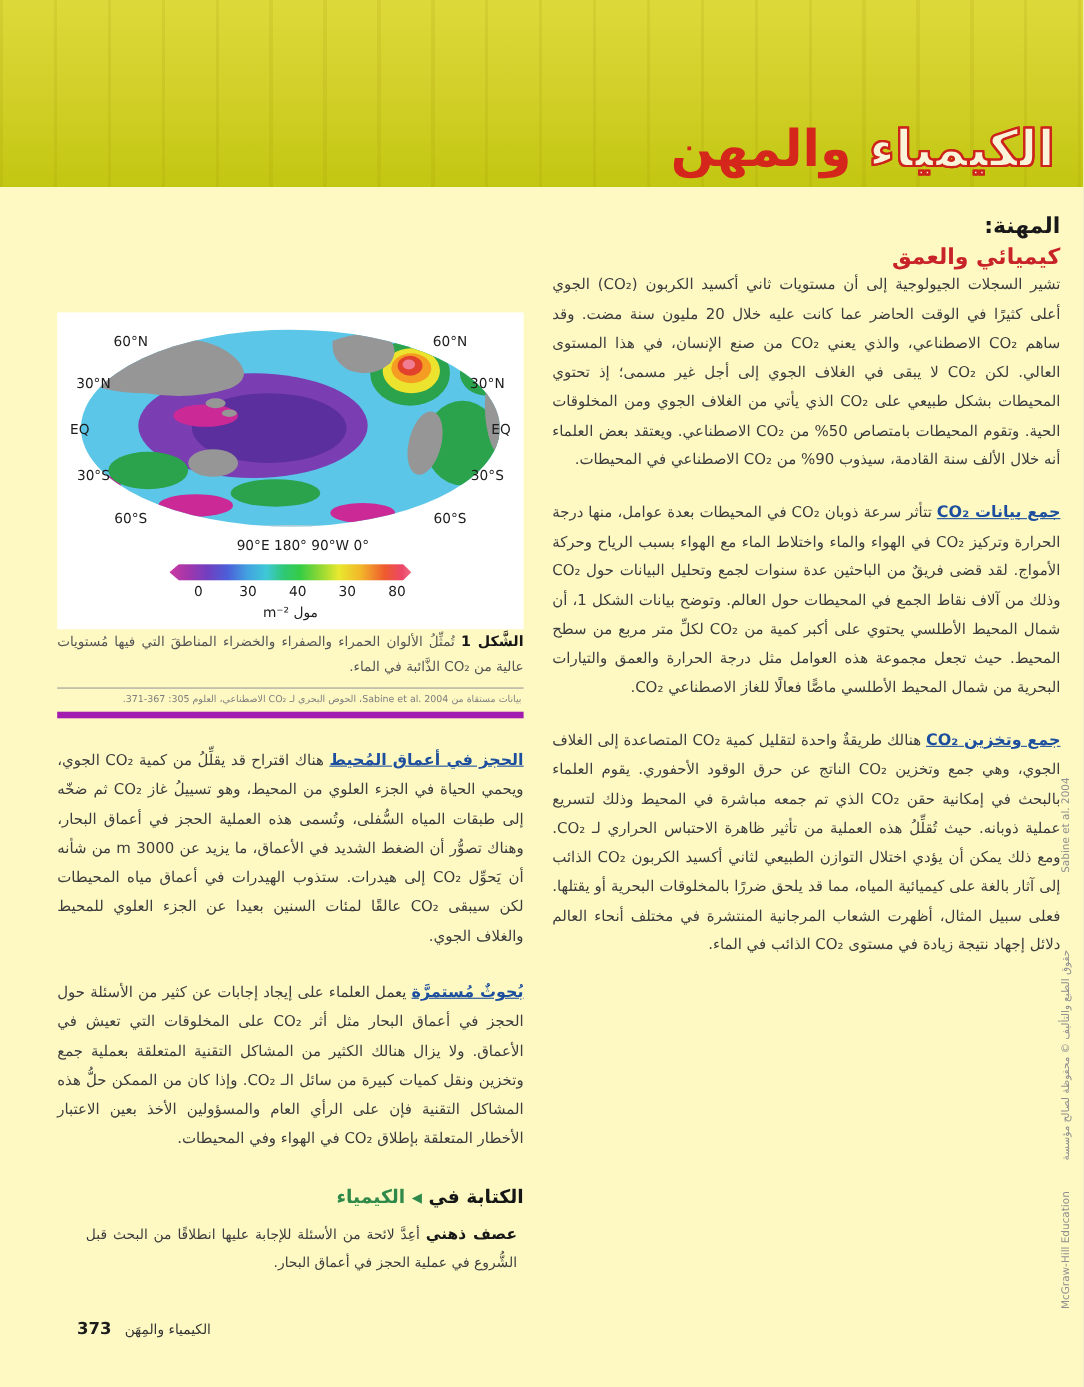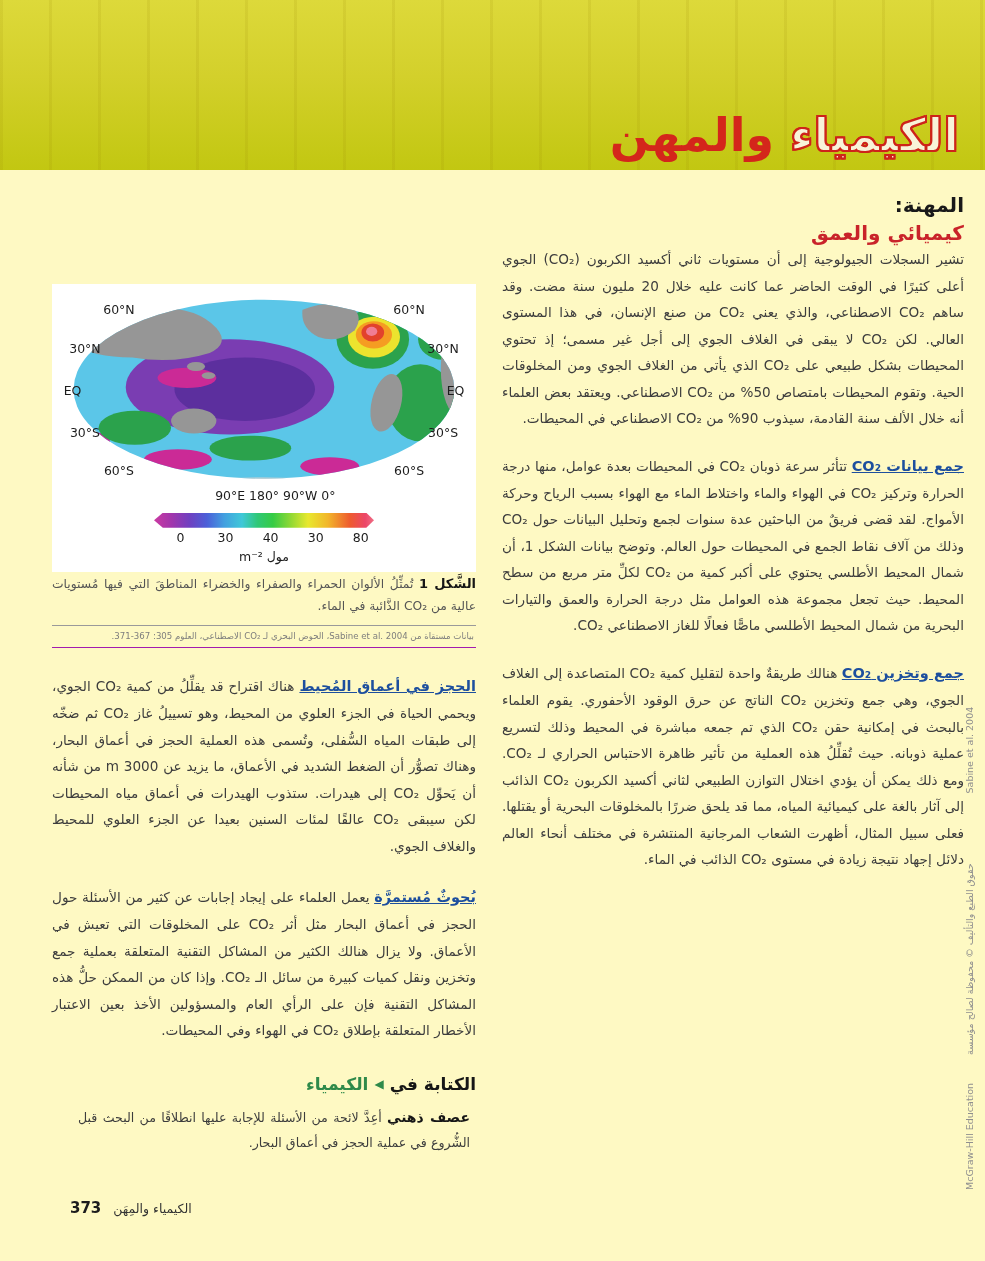--- a/index.html
+++ b/index.html
@@ -62,21 +62,21 @@
       #f2b62a 79%,#ee5b2e 89%,#ec4668 96%,#ef6f85 100%);
     clip-path:polygon(0 50%,4% 0,96.5% 0,100% 50%,96.5% 100%,4% 100%);
   }
   .scale-ticks{position:relative;height:18px;margin-top:2px;font-size:12.5px;color:#1c1c1c;}
   .scale-ticks span{position:absolute;transform:translateX(-50%);}
   .scale-unit{text-align:center;font-size:12.5px;color:#1c1c1c;direction:rtl;margin-top:1px;}
   .fig-caption{margin-top:1px;font-size:12.3px;color:#555;line-height:1.75;text-align:justify;}
   .fig-caption .cap-label{color:#161616;font-weight:800;font-size:13px;}
   .fig-src{
     margin-top:8px;padding:4px 2px;
-    border-top:1px solid #9a9a9a;border-bottom:1px solid #a21caf;
+    border-top:1px solid #9a9a9a;border-bottom:6px solid #a21caf;
     font-size:8.6px;color:#7d7d7d;line-height:1.5;
   }
   
   .sec{margin-top:24px;}
   
   .writing-head{margin-top:30px;font-size:17px;font-weight:800;color:#161616;display:flex;align-items:center;gap:6px;}
   .writing-head .tri{color:#2f8a4a;font-size:12px;line-height:1;}
   .writing-head .green{color:#2f8a4a;}
   .writing-body{font-size:12.6px;line-height:1.9;color:#3d3d3d;text-align:justify;margin:10px 6px 0 26px;}
   .writing-body .lead{color:#161616;font-weight:800;font-size:14px;}

